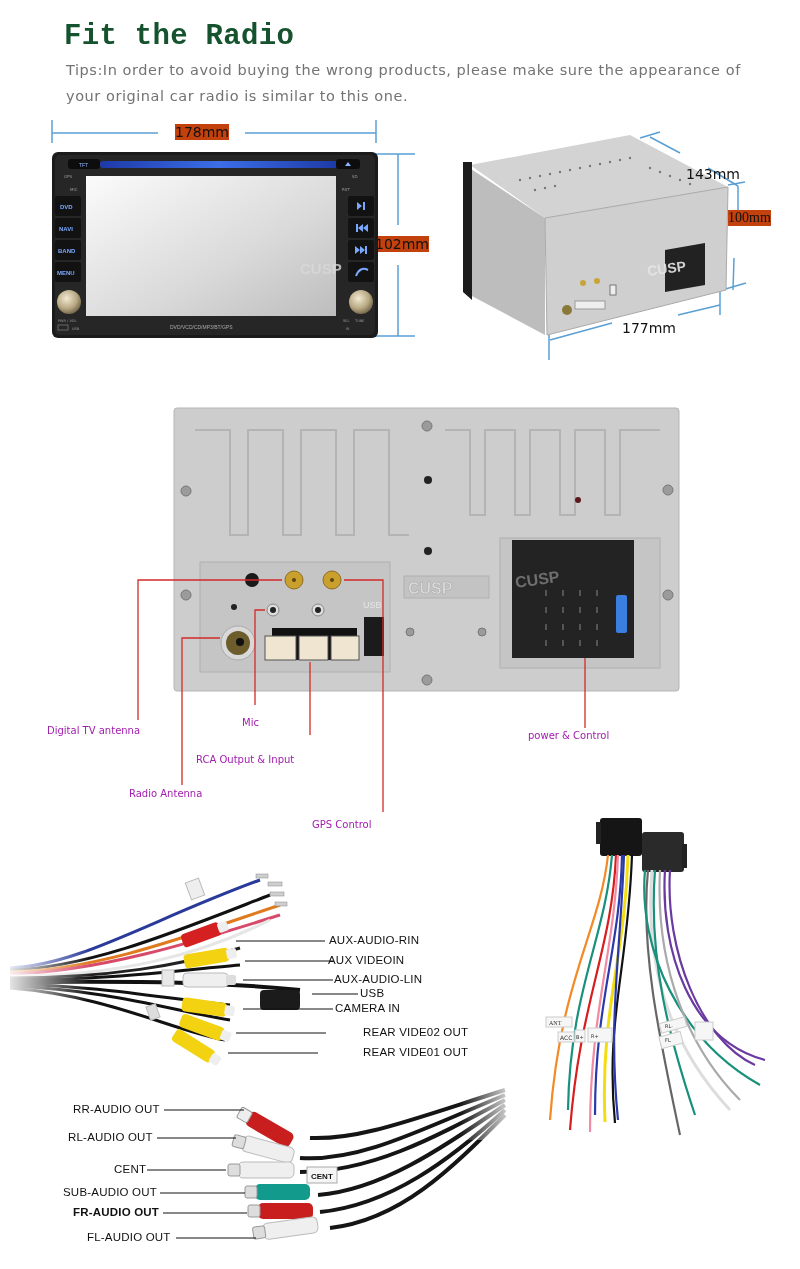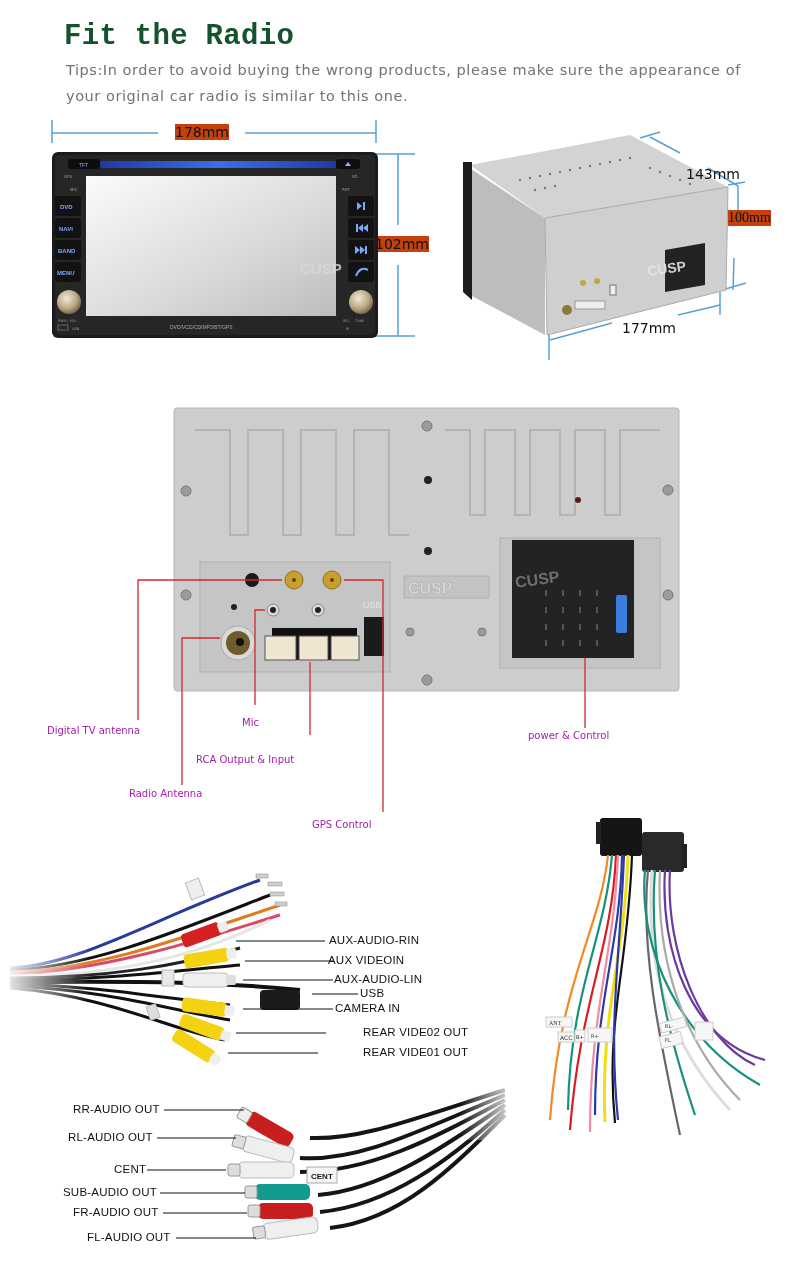--- a/index.html
+++ b/index.html
@@ -391,21 +391,21 @@
     <line x1="147" y1="90" x2="226" y2="90"></line>
     <line x1="160" y1="113" x2="245" y2="113"></line>
     <line x1="163" y1="133" x2="247" y2="133"></line>
     <line x1="176" y1="158" x2="256" y2="158"></line>
   </g>
 </svg>
 <div class="abs cab" style="left:73px;top:1103px;">RR-AUDIO OUT</div>
 <div class="abs cab" style="left:68px;top:1131px;">RL-AUDIO OUT</div>
 <div class="abs cab" style="left:114px;top:1163px;">CENT</div>
 <div class="abs cab" style="left:63px;top:1186px;">SUB-AUDIO OUT</div>
-<div class="abs cab" style="left:73px;top:1206px;">FR-AUDIO OUT</div>
+<div class="abs cab" style="left:73px;top:1206px;font-weight:bold;">FR-AUDIO OUT</div>
 <div class="abs cab" style="left:87px;top:1231px;">FL-AUDIO OUT</div>
 
 <svg style="left:520px;top:810px;" width="280" height="340">
 
   <rect x="80" y="8" width="42" height="38" rx="3" fill="#151515"></rect>
   <rect x="76" y="12" width="5" height="22" fill="#222"></rect>
   <rect x="122" y="22" width="42" height="40" rx="3" fill="#2a2a2a"></rect>
   <rect x="162" y="34" width="5" height="24" fill="#222"></rect>
 
   <g fill="none" stroke-width="2.2">

